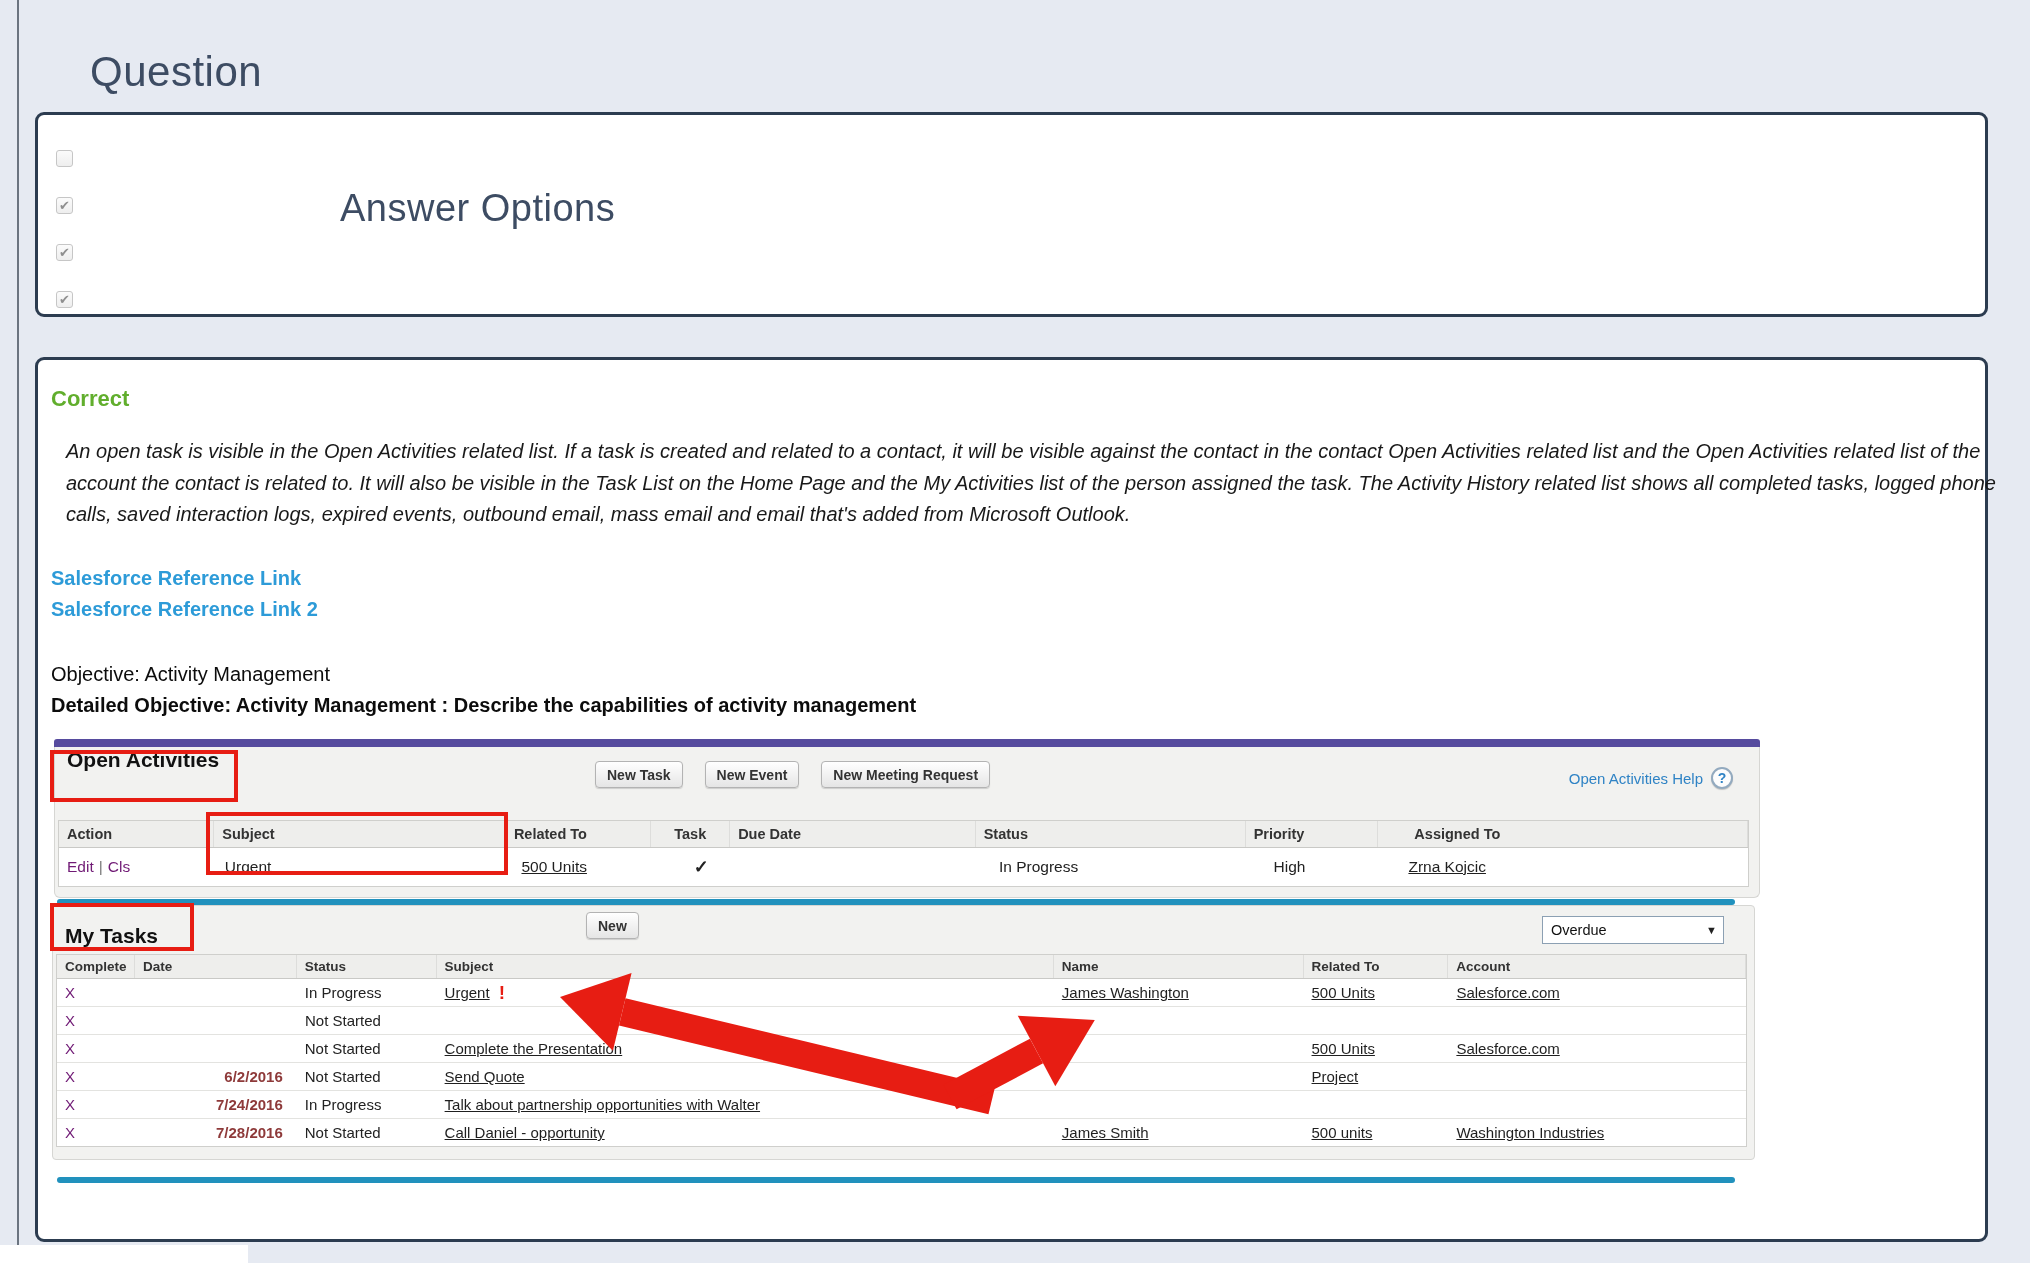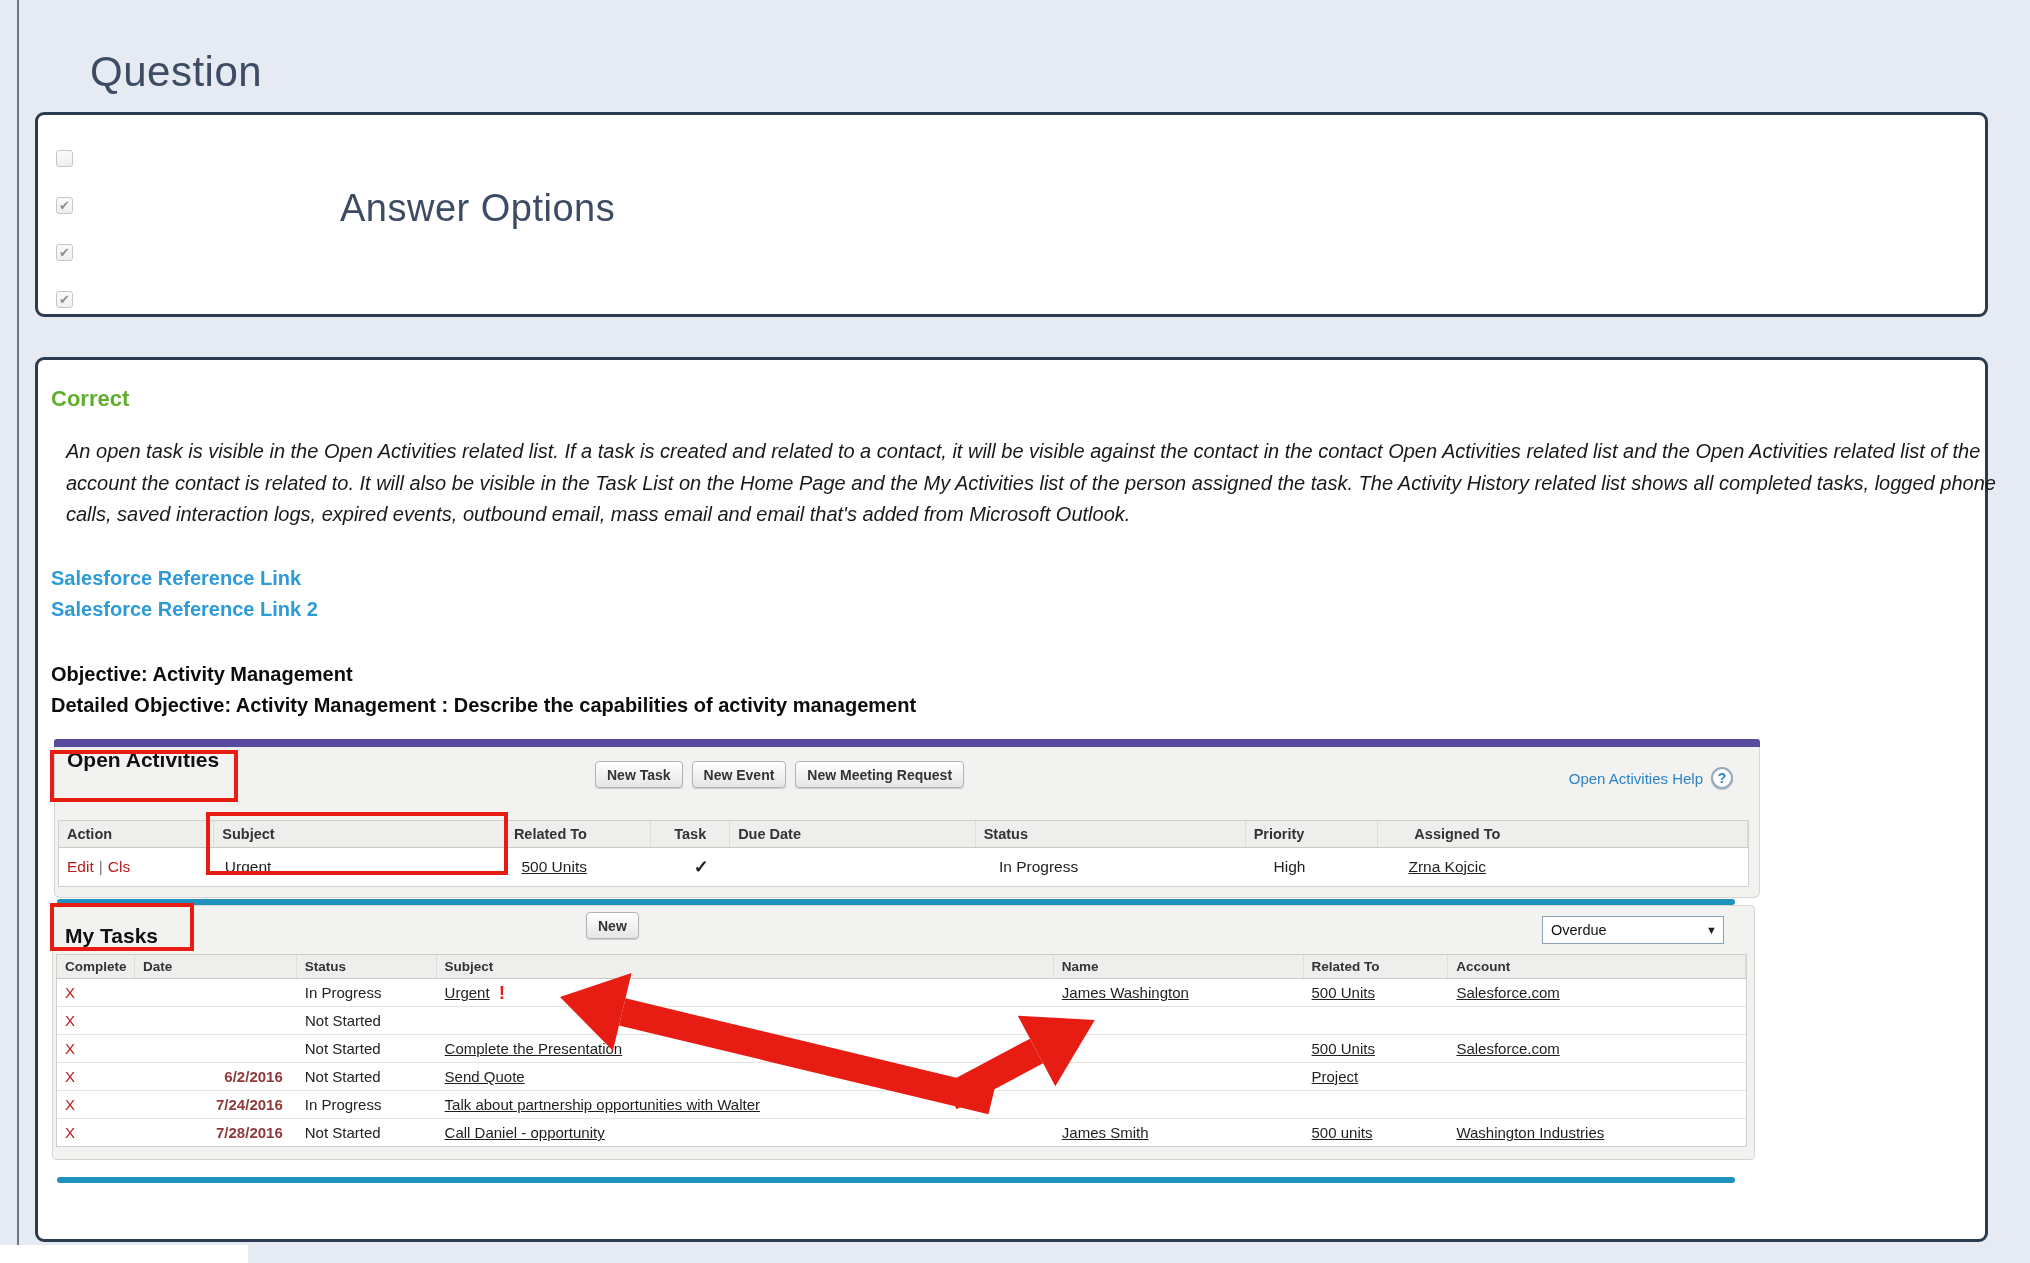--- a/index.html
+++ b/index.html
@@ -37,33 +37,33 @@
     font-size:38px; font-weight:400; color:#3d4c63; letter-spacing:0.5px;
   }
 
   .verdict { position:absolute; left:13px; top:26px; font-size:22px; font-weight:bold; color:#61ae2d; }
   .explanation {
     position:absolute; left:28px; top:76px; width:1930px;
     font-style:italic; font-size:20px; line-height:31.5px; color:#191919;
   }
   .ref-link { position:absolute; left:13px; font-size:20px; font-weight:bold; color:#2d9bd8; cursor:pointer; }
   .ref-link-1 { top:207px; } .ref-link-2 { top:238px; }
-  .objective { position:absolute; left:13px; top:303px; font-size:20px; font-weight:bold; color:#0c0c0c; }
+  .objective { position:absolute; left:13px; top:303px; font-size:20px; font-weight:normal; color:#0c0c0c; }
   .detailed-objective { position:absolute; left:13px; top:334px; font-size:20px; font-weight:bold; color:#0c0c0c; }
 
   
   .sf-card { position:absolute; background:#f2f2f0; border:1px solid #d6d6d3; border-radius:0 0 6px 6px; }
   .oa-card { left:16px; top:387px; width:1706px; height:151px; border-top:none; }
   .oa-topbar { position:absolute; left:-1px; top:-8px; width:1706px; height:8px; background:#564b9e; border-radius:3px 3px 0 0; }
   .mt-card { left:14px; top:545px; width:1703px; height:255px; border-radius:4px; }
 
   .sf-title { position:absolute; left:12px; font-size:21px; font-weight:bold; color:#111; }
   .oa-title { top:1px; } .mt-title { top:18px; }
 
-  .btn-row { position:absolute; left:540px; top:14px; display:flex; gap:9px; }
+  .btn-row { position:absolute; left:540px; top:14px; display:flex; gap:22px; }
   .sf-btn {
     height:27px; padding:0 11px; font-size:14px; font-weight:bold; color:#333;
     background:linear-gradient(#ffffff,#e5e5e5); border:1px solid #b3b3b3; border-radius:4px;
     box-shadow:0 1px 1px rgba(0,0,0,0.15); cursor:pointer; display:flex; align-items:center;
     font-family:"Liberation Sans", sans-serif;
   }
   .mt-new-btn { position:absolute; left:533px; top:6px; }
 
   .help-wrap { position:absolute; right:26px; top:20px; display:flex; align-items:center; gap:8px; }
   .help-link { font-size:15px; color:#2f83c5; cursor:pointer; }
@@ -88,21 +88,21 @@
   .sf-thead .cell { font-weight:bold; color:#333; border-right:1px solid #dddddb; }
   .oa-table .sf-thead .cell { height:26px; font-size:14.5px; }
   .mt-table .sf-thead .cell { height:23px; font-size:13.5px; }
   .sf-row { display:flex; background:#fff; }
   .sf-row + .sf-row { border-top:1px solid #e3e3e0; }
   .oa-table .sf-row .cell { height:38px; font-size:15.5px; }
   .mt-table .sf-row .cell { height:27px; font-size:15px; }
   .cell { display:flex; align-items:center; padding:0 8px; overflow:hidden; white-space:nowrap; }
   .cell.center { justify-content:center; }
   .cell.right  { justify-content:flex-end; padding-right:14px; }
-  .sf-link { color:#b91c1c; cursor:pointer; text-decoration:none; }
+  .sf-link { color:#701a75; cursor:pointer; text-decoration:none; }
   .sf-sep { color:#777; margin:0 5px; }
   .dark-link { color:#1f1f1f; text-decoration:underline; cursor:pointer; }
   .date-val { color:#8e3a3a; font-weight:bold; }
   .task-check { font-size:18px; font-weight:bold; color:#222; }
   .urgent-flag { color:#e71d13; font-weight:bold; font-size:19px; margin-left:9px; }
 
   .teal-line { position:absolute; left:19px; width:1678px; height:6px; background:#2191bd; border-radius:3px; }
   .teal-line-1 { top:539px; } .teal-line-2 { top:817px; }
 
   

